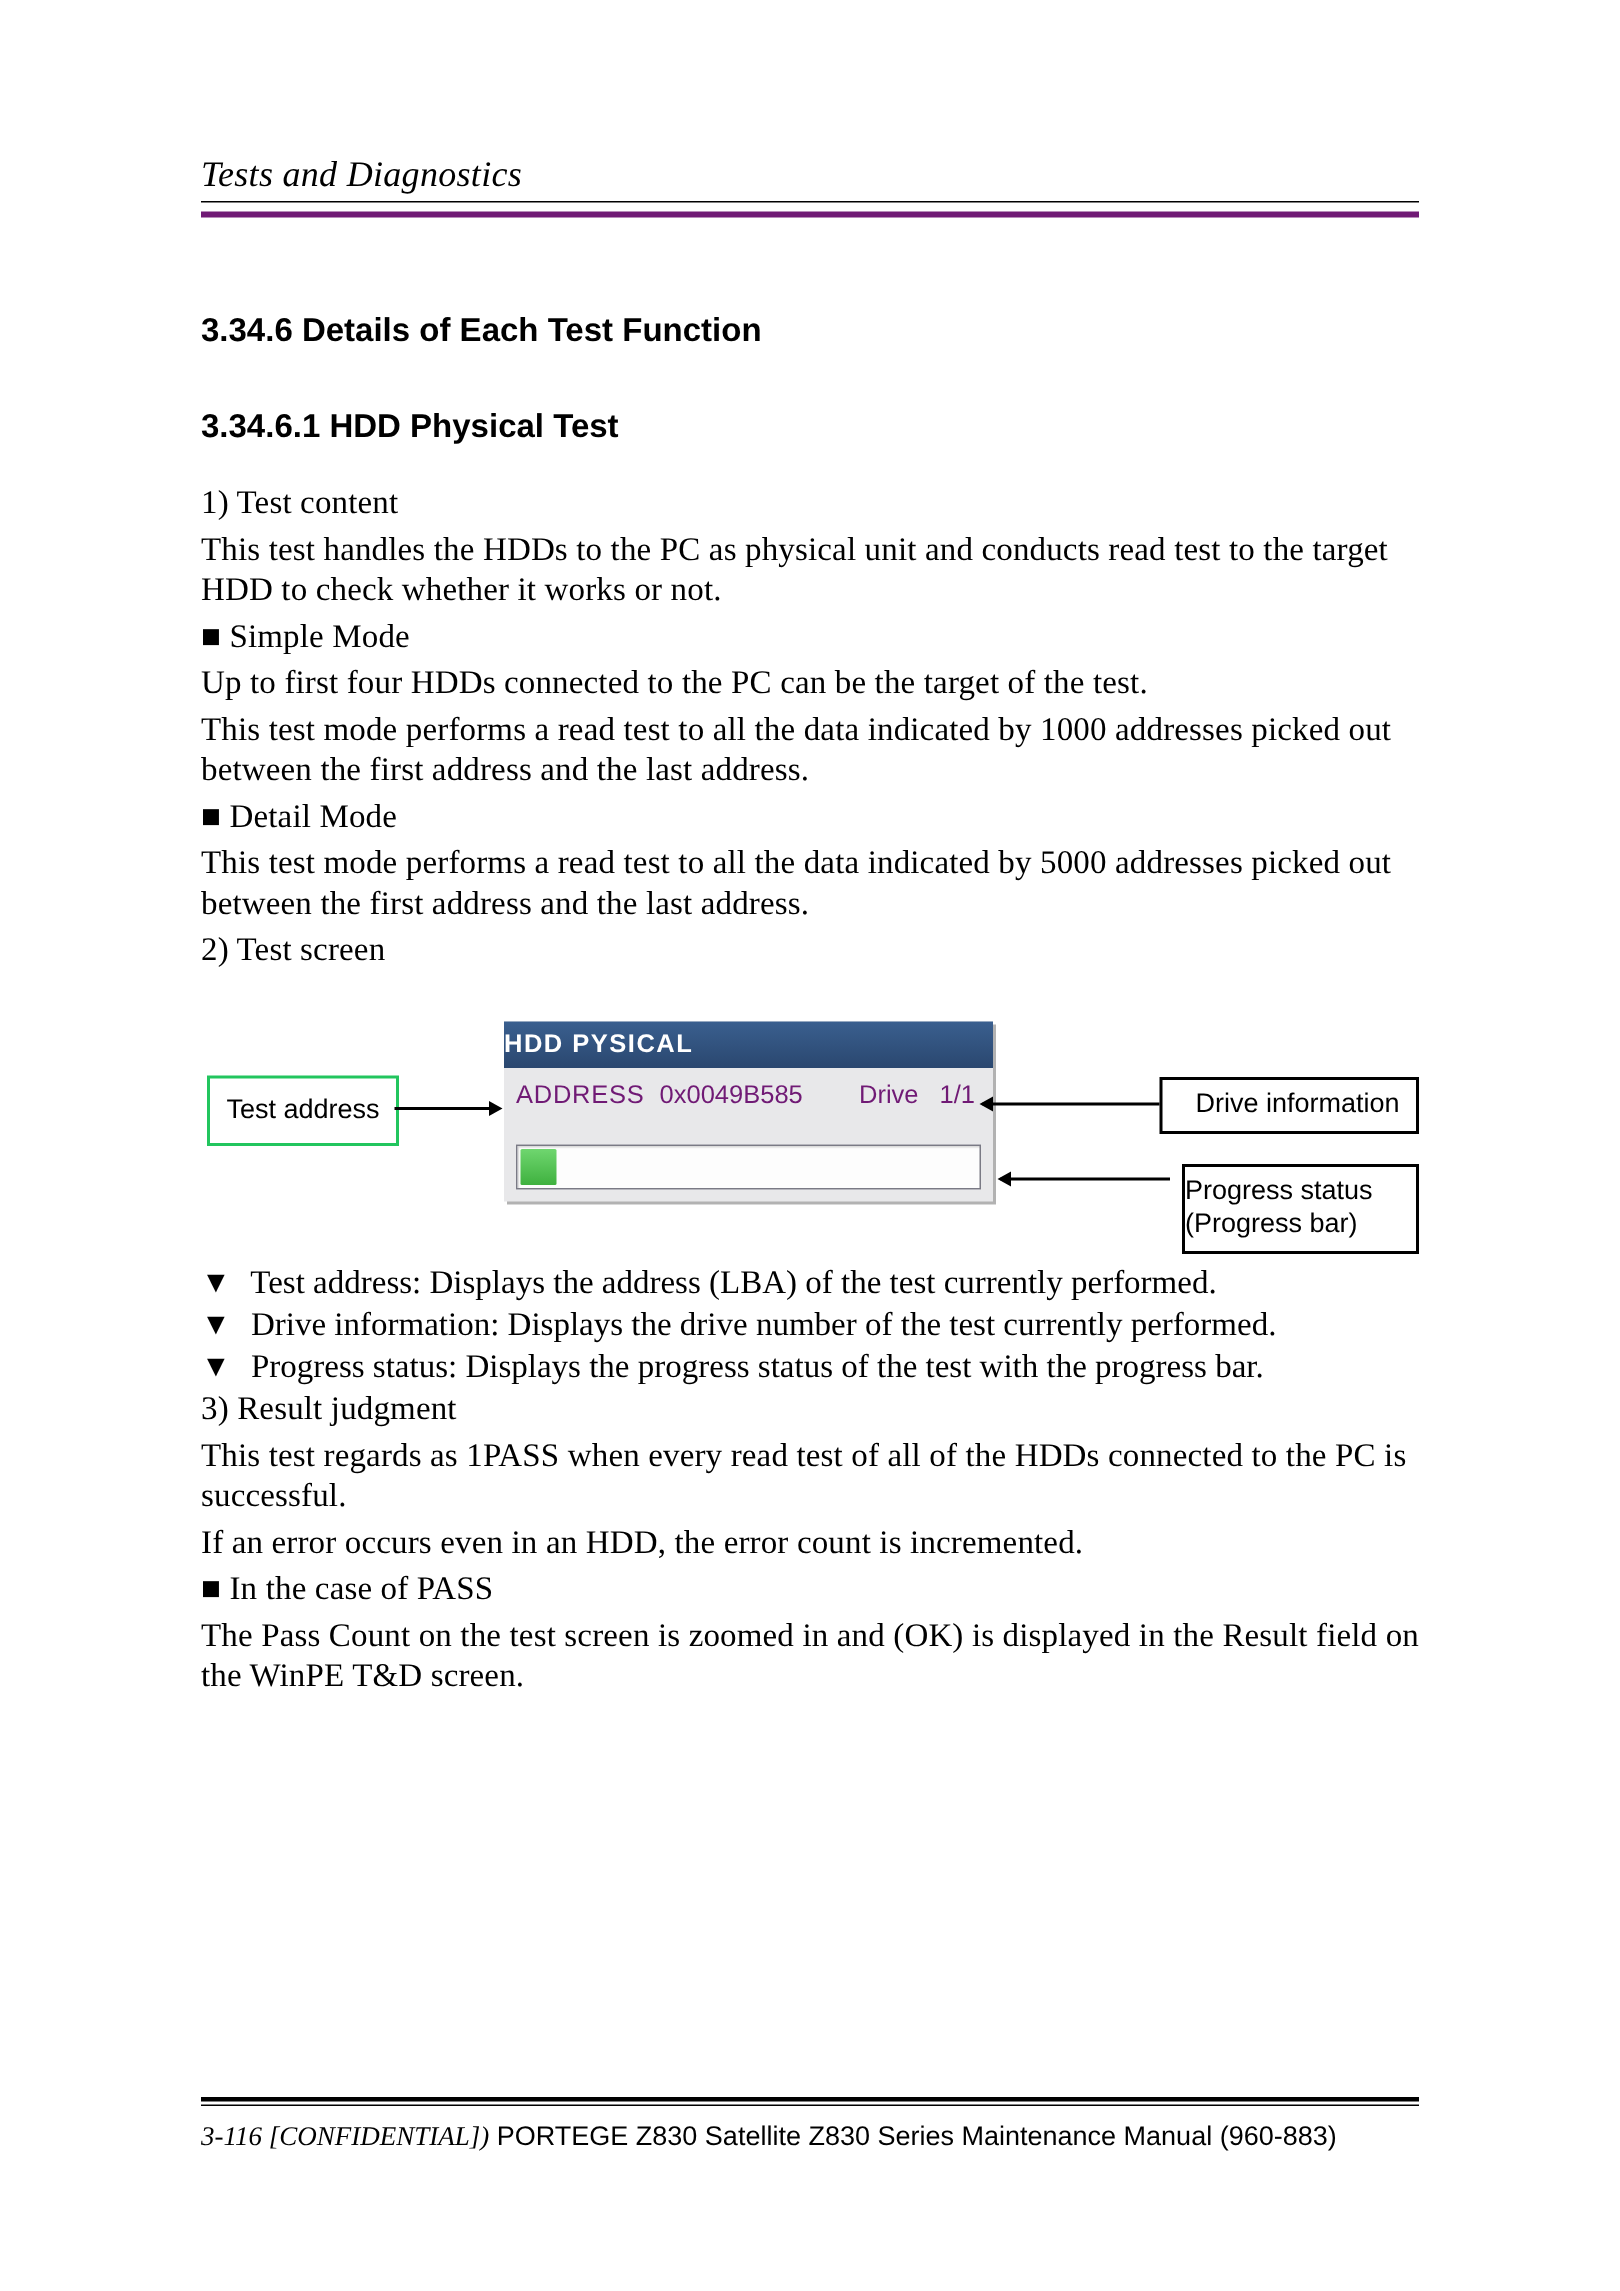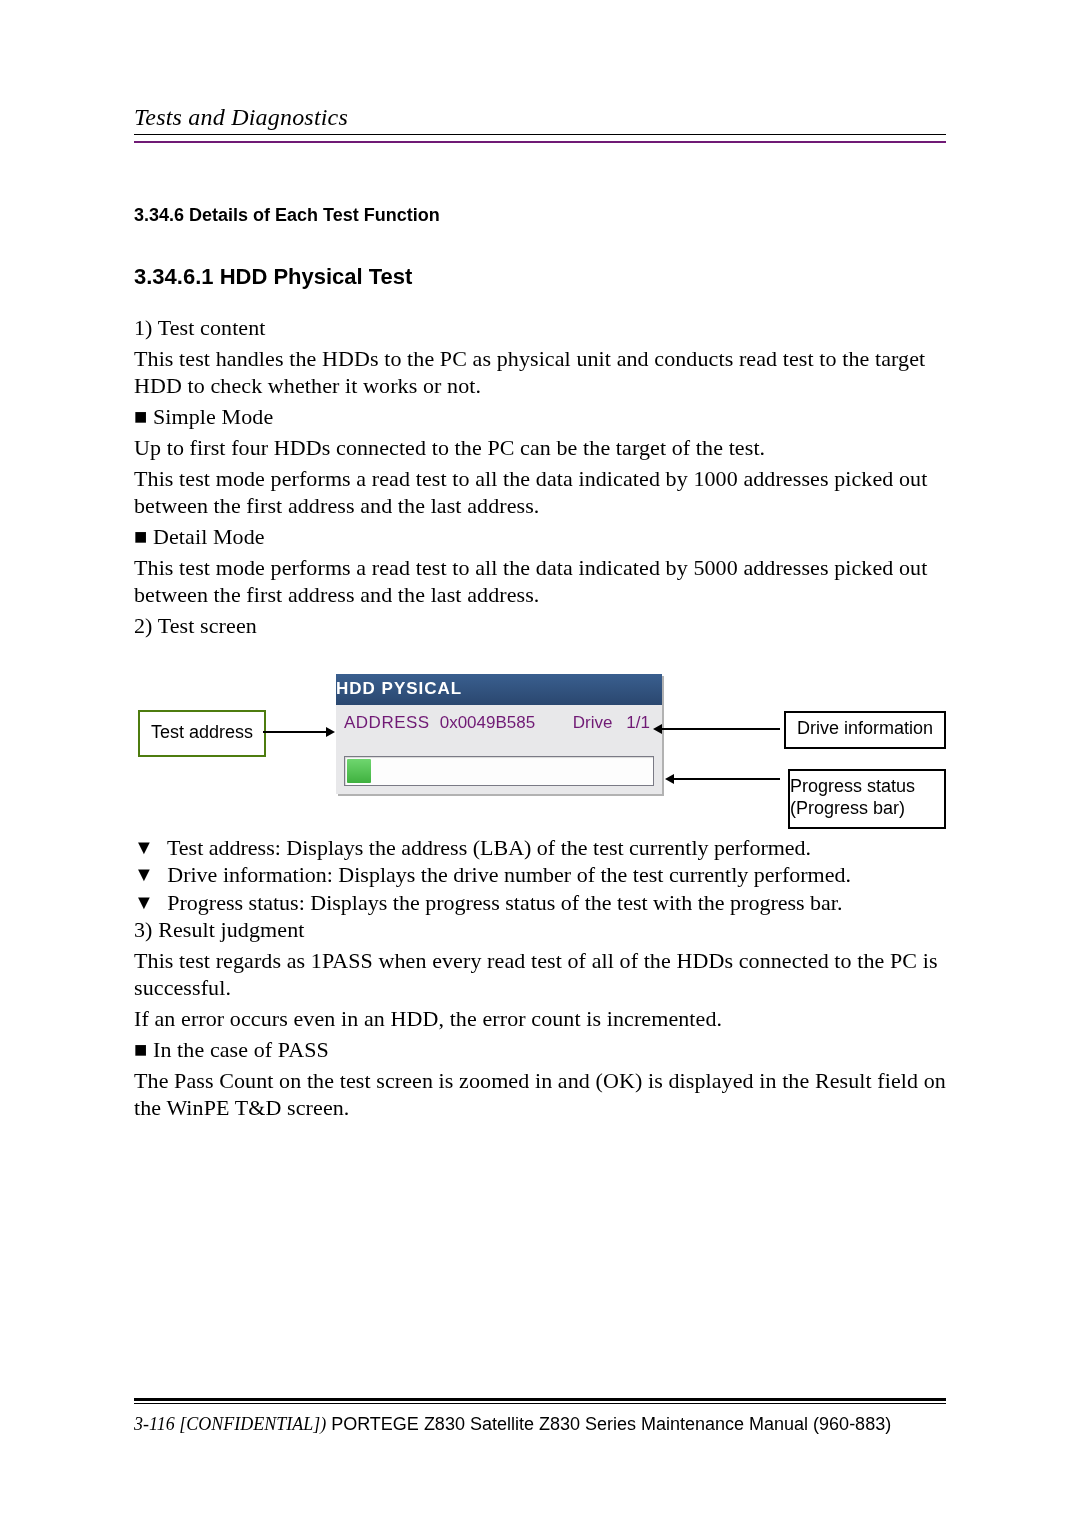--- a/index.html
+++ b/index.html
@@ -18,36 +18,36 @@
     height: 1527px;
     padding: 104px 134px 60px 134px;
     position: relative;
   }
 
   
   .runhead {
     font-style: italic;
     font-size: 24px;
     padding-bottom: 6px;
-    border-bottom: 2px solid #701a75;
+    border-bottom: 4px solid #701a75;
     letter-spacing: 0.2px;
   }
   .runhead .thin-rule {
     display: block;
     border-bottom: 1px solid #000;
     margin-top: 3px;
   }
 
   
   .h-arial {
     font-family: Arial, "Helvetica Neue", Helvetica, sans-serif;
     font-weight: bold;
   }
   .h1 {
-    font-size: 18px;
+    font-size: 22px;
     margin-top: 62px;
     margin-bottom: 38px;
   }
   .h2 {
     font-size: 22px;
     margin-top: 10px;
     margin-bottom: 24px;
   }
 
   
@@ -86,37 +86,38 @@
     margin-left: 0;
     font-family: Arial, Helvetica, sans-serif;
   }
 
   .callout-left {
     position: absolute;
     left: 4px;
     top: 36px;
     width: 124px;
     height: 43px;
-    border: 2px solid #4d7c0f;
+    border: 2px solid #22c55e;
     background: #fff;
     text-align: center;
     font-size: 18px;
     line-height: 40px;
   }
   .callout-right {
     position: absolute;
     right: 0;
     top: 37px;
     width: 158px;
     height: 34px;
     line-height: 30px;
     border: 2px solid #000;
     background: #fff;
     text-align: center;
     font-size: 18px;
+    padding-left: 11px;
   }
   .callout-right2 {
     position: absolute;
     right: 0;
     top: 95px;
     width: 158px;
     height: 60px;
     border: 2px solid #000;
     background: #fff;
     text-align: left;

